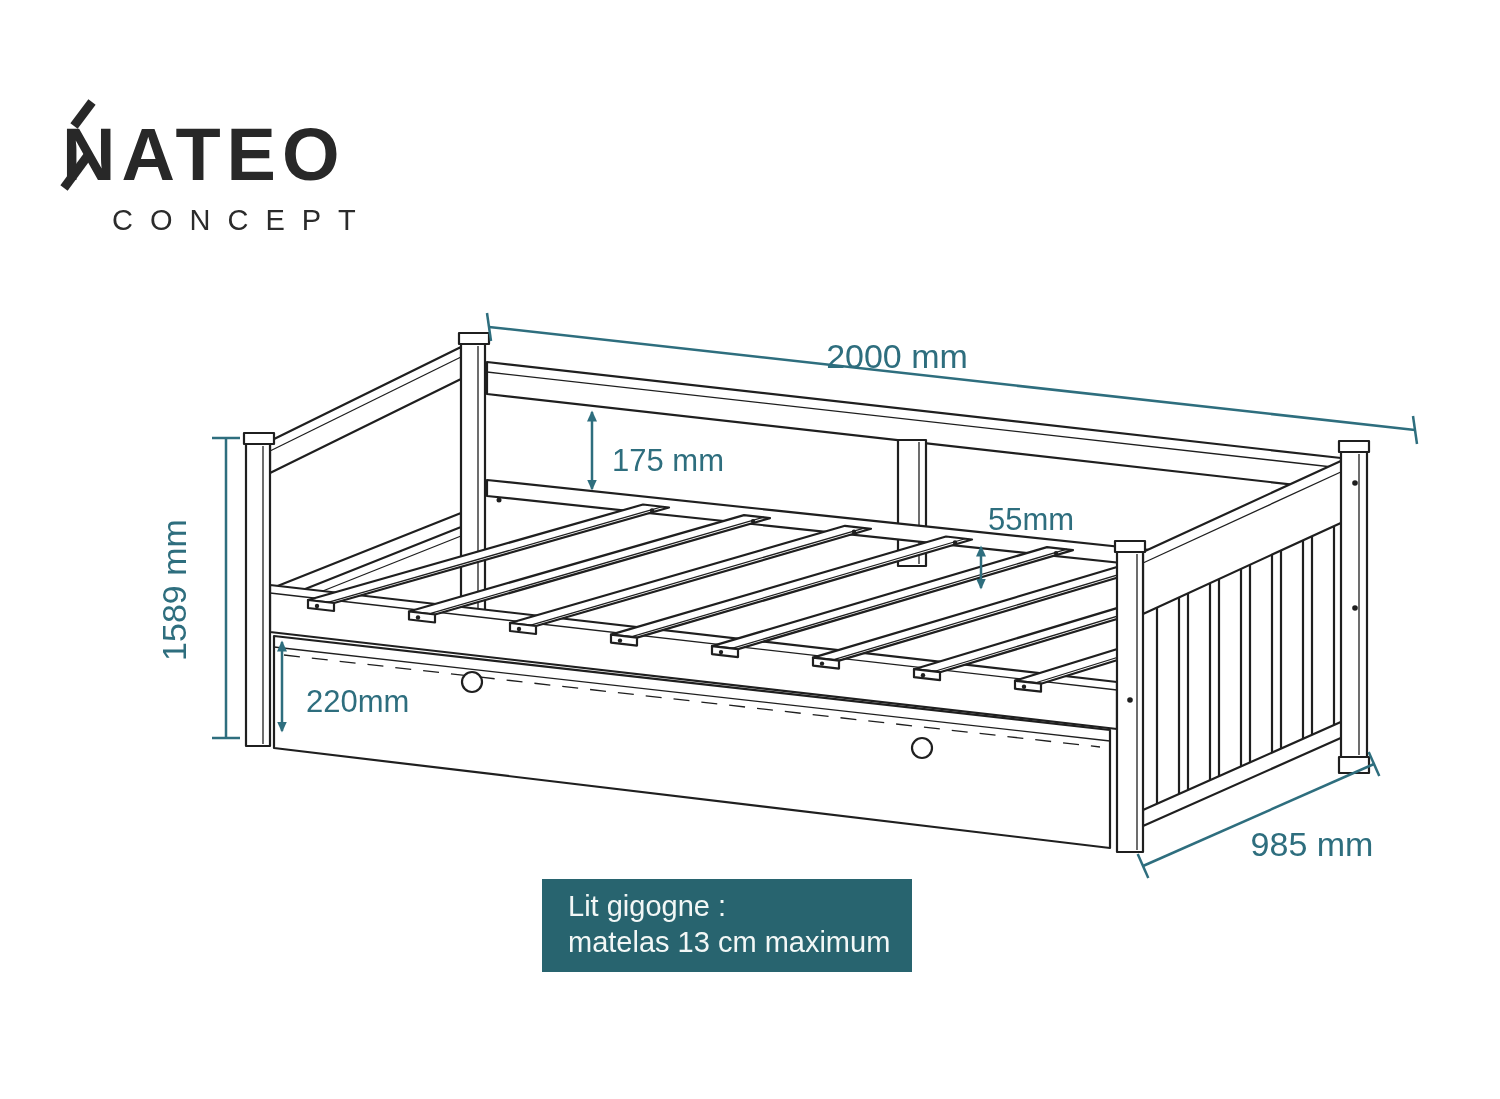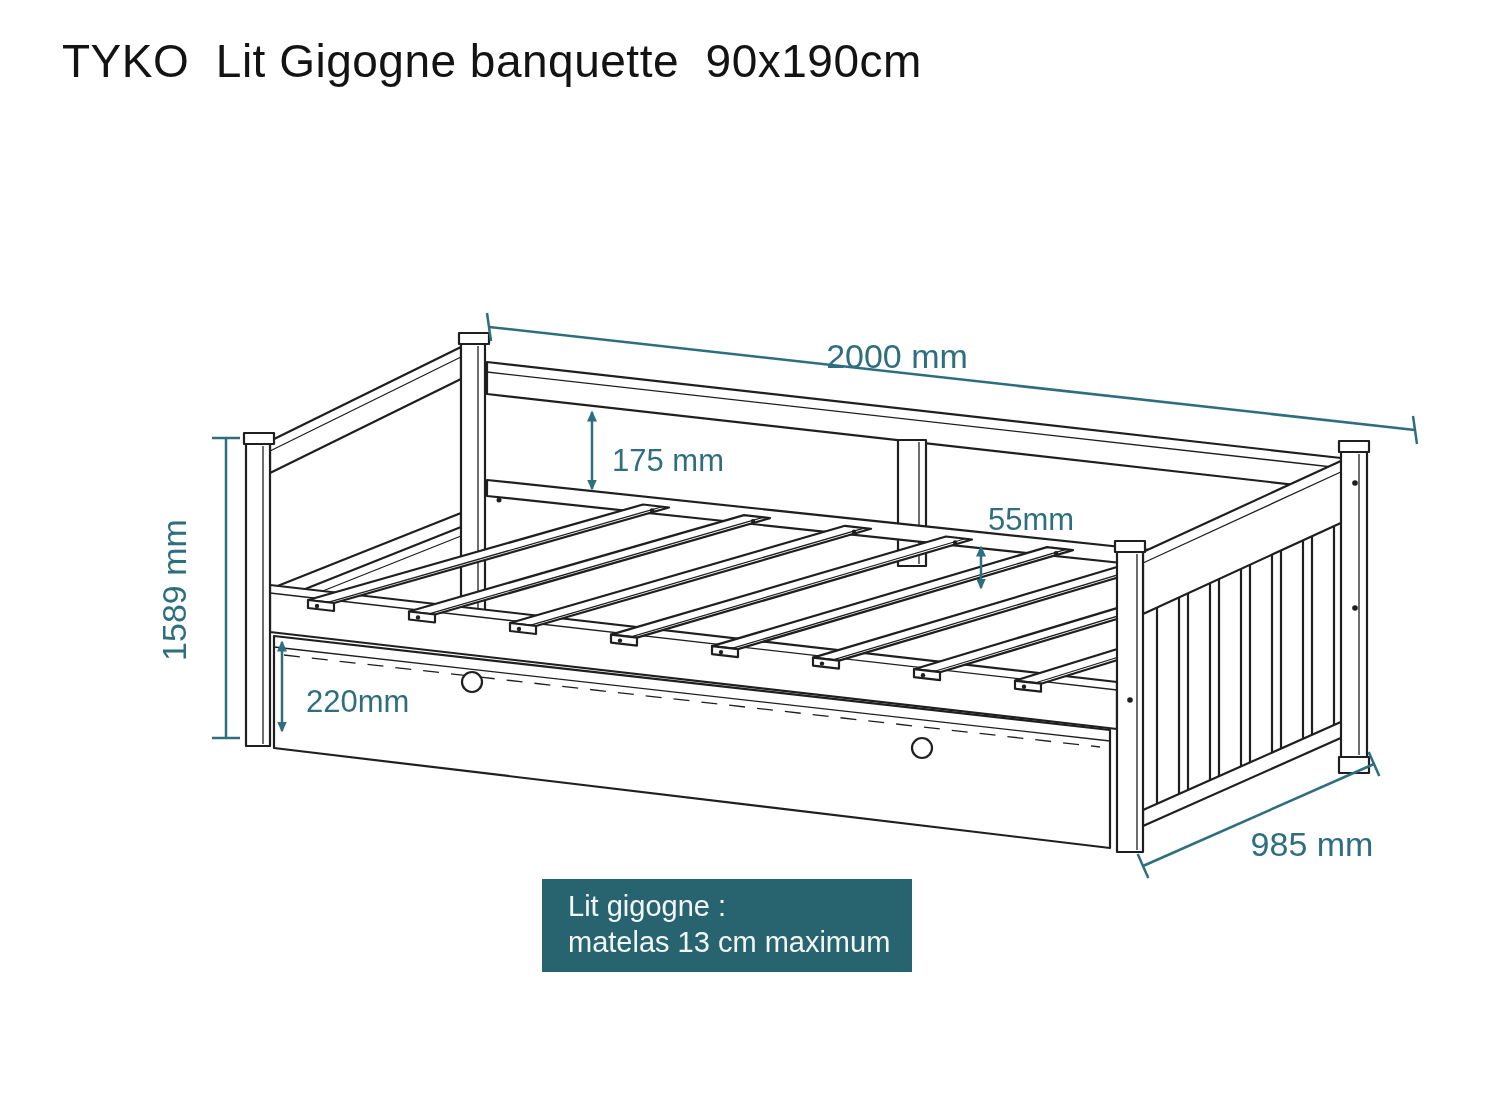--- a/index.html
+++ b/index.html
@@ -29,22 +29,29 @@
             font-size:29px;letter-spacing:17px;}
   .brandstub{stroke:#282828;stroke-width:9;}
   .notebg{fill:var(--note-bg);}
   .notetext{fill:var(--note-text);font-size:29px;font-family:"Liberation Sans",sans-serif;}
 </style>
 </head>
 <body>
 
 <div class="page">
 
-  <div class="title">TYKO  Lit Gigogne banquette  90x190cm</div>
-
+
+  <div class="logo">
+    <svg width="430" height="150" viewBox="0 0 430 150">
+      <text x="6" y="82" class="brandtext">NATEO</text>
+      <line x1="36" y1="4" x2="18" y2="28" class="brandstub"></line>
+      <line x1="33" y1="56" x2="8" y2="90" class="brandstub"></line>
+      <text x="56" y="132" class="brandsub">CONCEPT</text>
+    </svg>
+  </div>
 
   <svg class="diagram" width="1500" height="1099" viewBox="0 0 1500 1099">
     <defs>
       <marker id="ah" orient="auto-start-reverse" markerWidth="13" markerHeight="12" refX="9.5" refY="5" markerUnits="userSpaceOnUse">
         <path d="M0,0 L11,5 L0,10 Z" class="mk"></path>
       </marker>
     </defs>
 
     <g>
 

